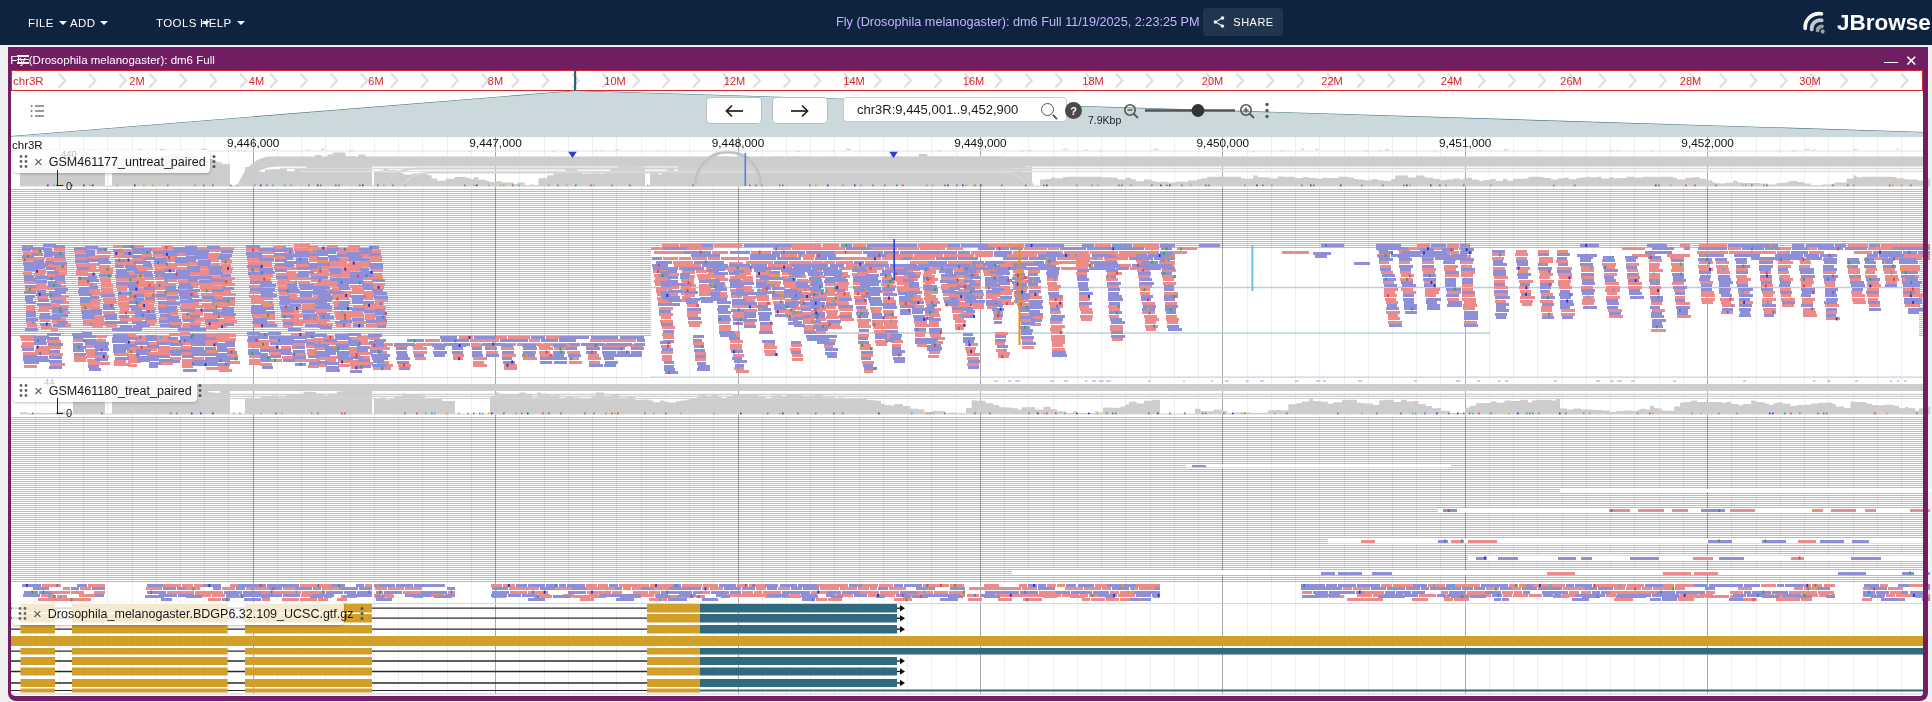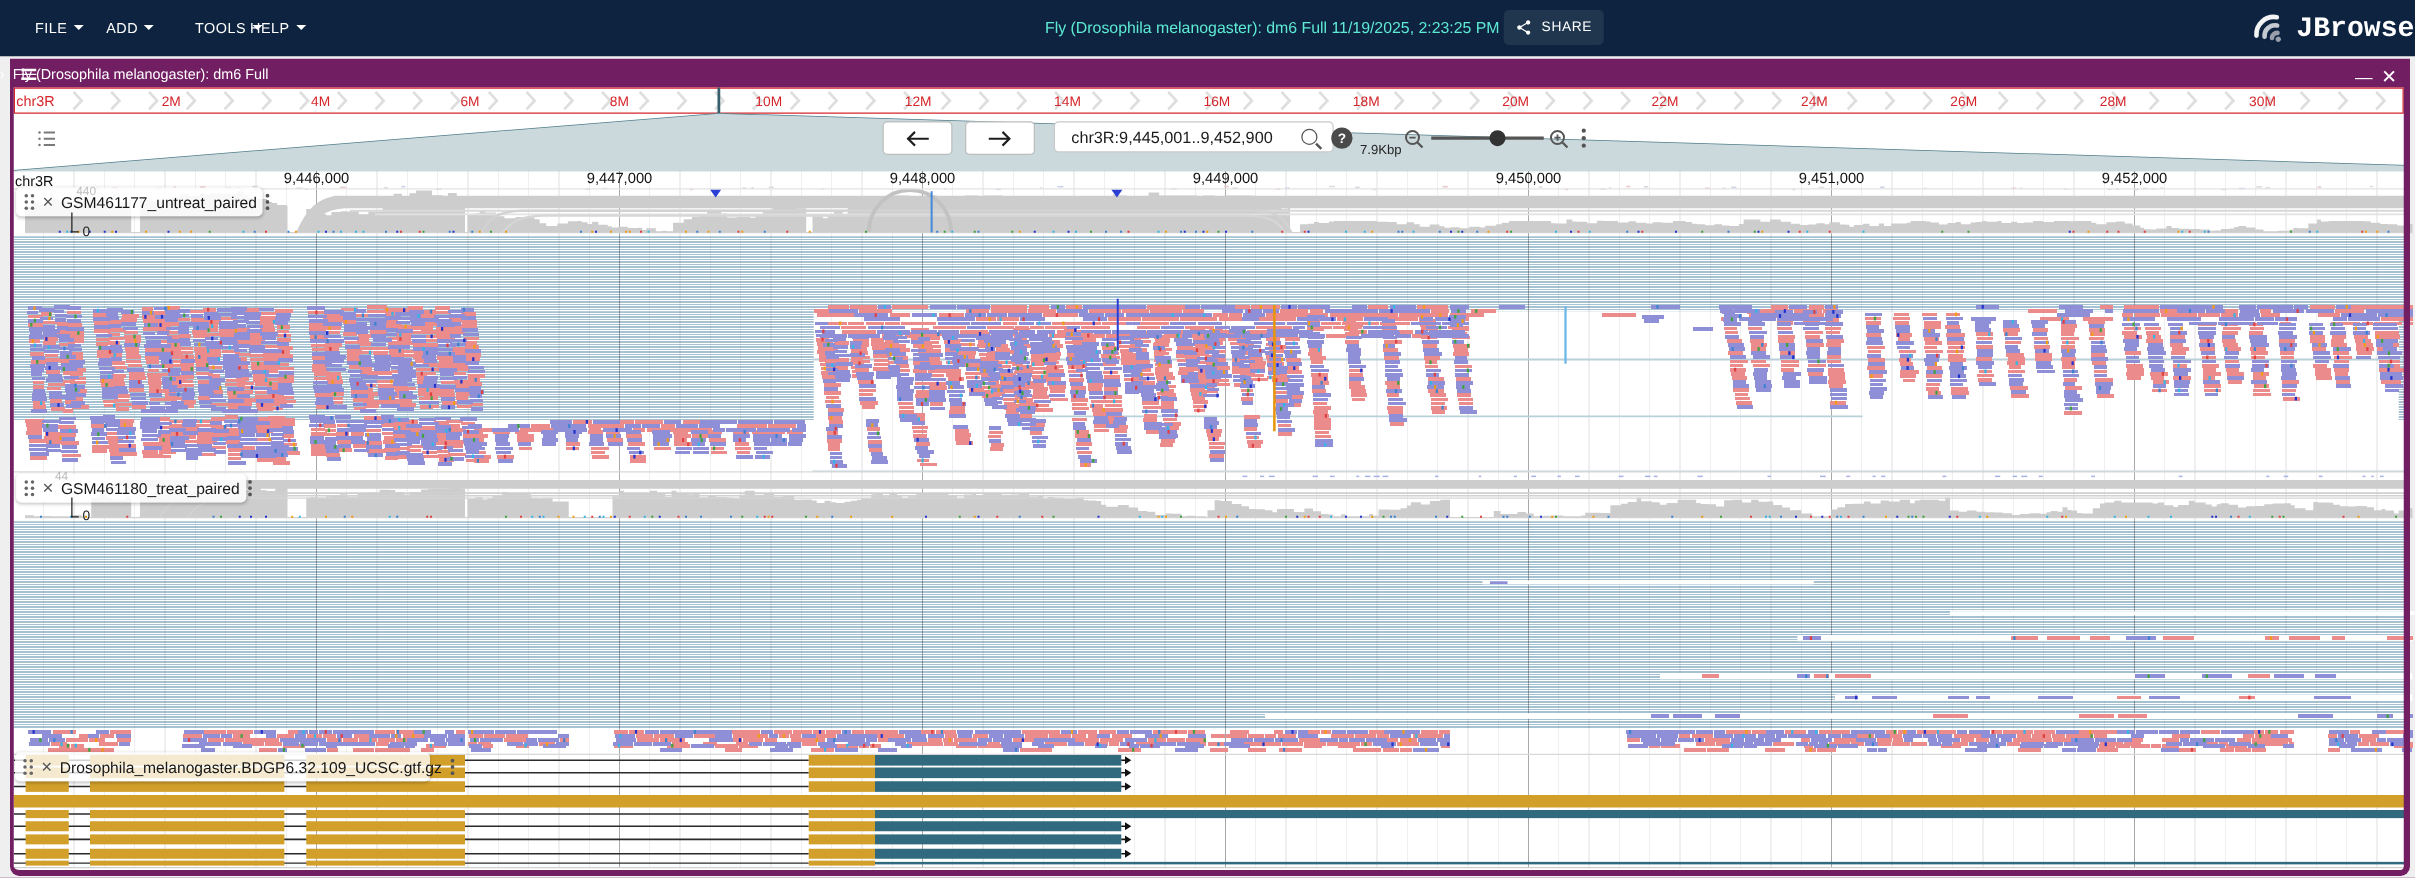--- a/index.html
+++ b/index.html
@@ -1,22 +1,22 @@
 <!DOCTYPE html>
 <html><head><meta charset="utf-8"><style>
 *{margin:0;padding:0;box-sizing:border-box}
 html,body{width:1932px;height:702px;overflow:hidden;background:#efefef;font-family:"Liberation Sans",sans-serif}
 .abs{position:absolute}
 #topbar{position:absolute;left:0;top:0;width:1932px;height:45px;background:#0d233f;color:#fff}
 .menu{position:absolute;top:17px;font-size:11.5px;letter-spacing:.4px;color:#fff}
 .caret{display:inline-block;width:0;height:0;border-left:4px solid transparent;border-right:4px solid transparent;border-top:4.5px solid #fff;vertical-align:middle;margin-left:5px;margin-top:-2px}
-#title{position:absolute;top:15px;left:836px;font-size:12.7px;color:#5eead4}
+#title{position:absolute;top:15px;left:836px;font-size:12.7px;color:#c4b5fd}
 #share{position:absolute;top:8px;left:1203px;width:80px;height:28px;background:#20364f;border-radius:4px;color:#fff;font-size:11px;letter-spacing:.5px;display:flex;align-items:center;justify-content:center;gap:7px}
 #logo{position:absolute;top:8px;left:1799px;display:flex;align-items:center;gap:6px}
-#logotext{font-family:Liberation Mono, monospace;font-weight:bold;font-size:22.5px;color:#fff}
+#logotext{font-family:Liberation Sans, sans-serif;font-weight:bold;font-size:22.5px;color:#fff}
 #view{position:absolute;left:8px;top:47px;width:1920px;height:654px;background:#fff;border-radius:0 0 8px 8px}
 #vborder{position:absolute;left:8px;top:47px;width:1920px;height:654px;border-left:3px solid #721e63;border-right:5px solid #721e63;border-bottom:5px solid #721e63;border-radius:0 0 8px 8px;box-sizing:border-box;pointer-events:none}
 #phead{position:absolute;left:8px;top:47px;width:1920px;height:23px;background:#721e63}
 #ptitle{position:absolute;top:54px;left:0;width:1916px;text-align:left;font-size:11.5px;color:#fff}
 #pham{position:absolute;left:17px;top:55px;width:12px;height:10px}
 #pham div{height:1.8px;background:#fff;margin-bottom:1.9px}
 #pmin{position:absolute;left:1884px;top:53px;color:#fff;font-size:14px}
 #pclo{position:absolute;left:1905px;top:52px;color:#fff;font-size:15px}
 .stripes{position:absolute;background:repeating-linear-gradient(to bottom,#a5c2d2 0,#a5c2d2 1.3px,#ffffff 1.3px,#ffffff 2px)}
 .tlabel{position:absolute;height:23px;background:rgba(255,255,255,0.85);border-radius:4px;box-shadow:0 1px 3px rgba(0,0,0,0.25);display:flex;align-items:center;font-size:12.5px;color:#171717;padding:0 6px;gap:6px;white-space:nowrap}
@@ -1526,21 +1526,21 @@
       <circle cx="2" cy="7.5" r="1.5"></circle>
       <circle cx="2" cy="12.5" r="1.5"></circle>
     </svg>
   </div>
 
 <div class="abs" style="left:61px;top:148px;font-size:9.5px;color:rgba(110,110,110,0.45)">440</div>
 <div class="abs" style="left:44px;top:376px;font-size:9.5px;color:rgba(110,110,110,0.45)">44</div>
 
 <div id="topbar">
 <span class="menu" style="left:28px">FILE<span class="caret"></span></span>
-<span class="menu" style="left:85px">ADD<span class="caret"></span></span>
+<span class="menu" style="left:70px">ADD<span class="caret"></span></span>
 <span class="menu" style="left:156px">TOOLS<span class="caret"></span></span>
 <span class="menu" style="left:200px">HELP<span class="caret"></span></span>
 <div id="title">Fly (Drosophila melanogaster): dm6 Full 11/19/2025, 2:23:25 PM</div>
 <div id="share"><svg width="14" height="14" viewBox="0 0 24 24" fill="#fff">
         <path d="M18 16.1c-.76 0-1.44.3-1.96.77L8.9 12.7c.05-.23.08-.46.08-.7s-.03-.47-.08-.7l7.05-4.11c.54.5 1.25.81 2.04.81 1.66 0 3-1.34 3-3s-1.34-3-3-3-3 1.34-3 3c0 .24.03.47.08.7L8.04 9.81C7.5 9.31 6.79 9 6 9c-1.66 0-3 1.34-3 3s1.34 3 3 3c.79 0 1.5-.31 2.04-.81l7.12 4.16c-.05.21-.08.43-.08.66 0 1.61 1.31 2.92 2.92 2.92s2.92-1.31 2.92-2.92-1.31-2.91-2.92-2.91z"></path>
       </svg>SHARE</div>
 <div id="logo">
 <svg width="32" height="30" viewBox="0 0 38 34">
         <g fill="none" stroke-linecap="round" transform="rotate(-42 19 17)">
           <path d="M6 14 A16.5 16.5 0 0 1 32 14" stroke="#f4f4f4" stroke-width="4.4"></path>

